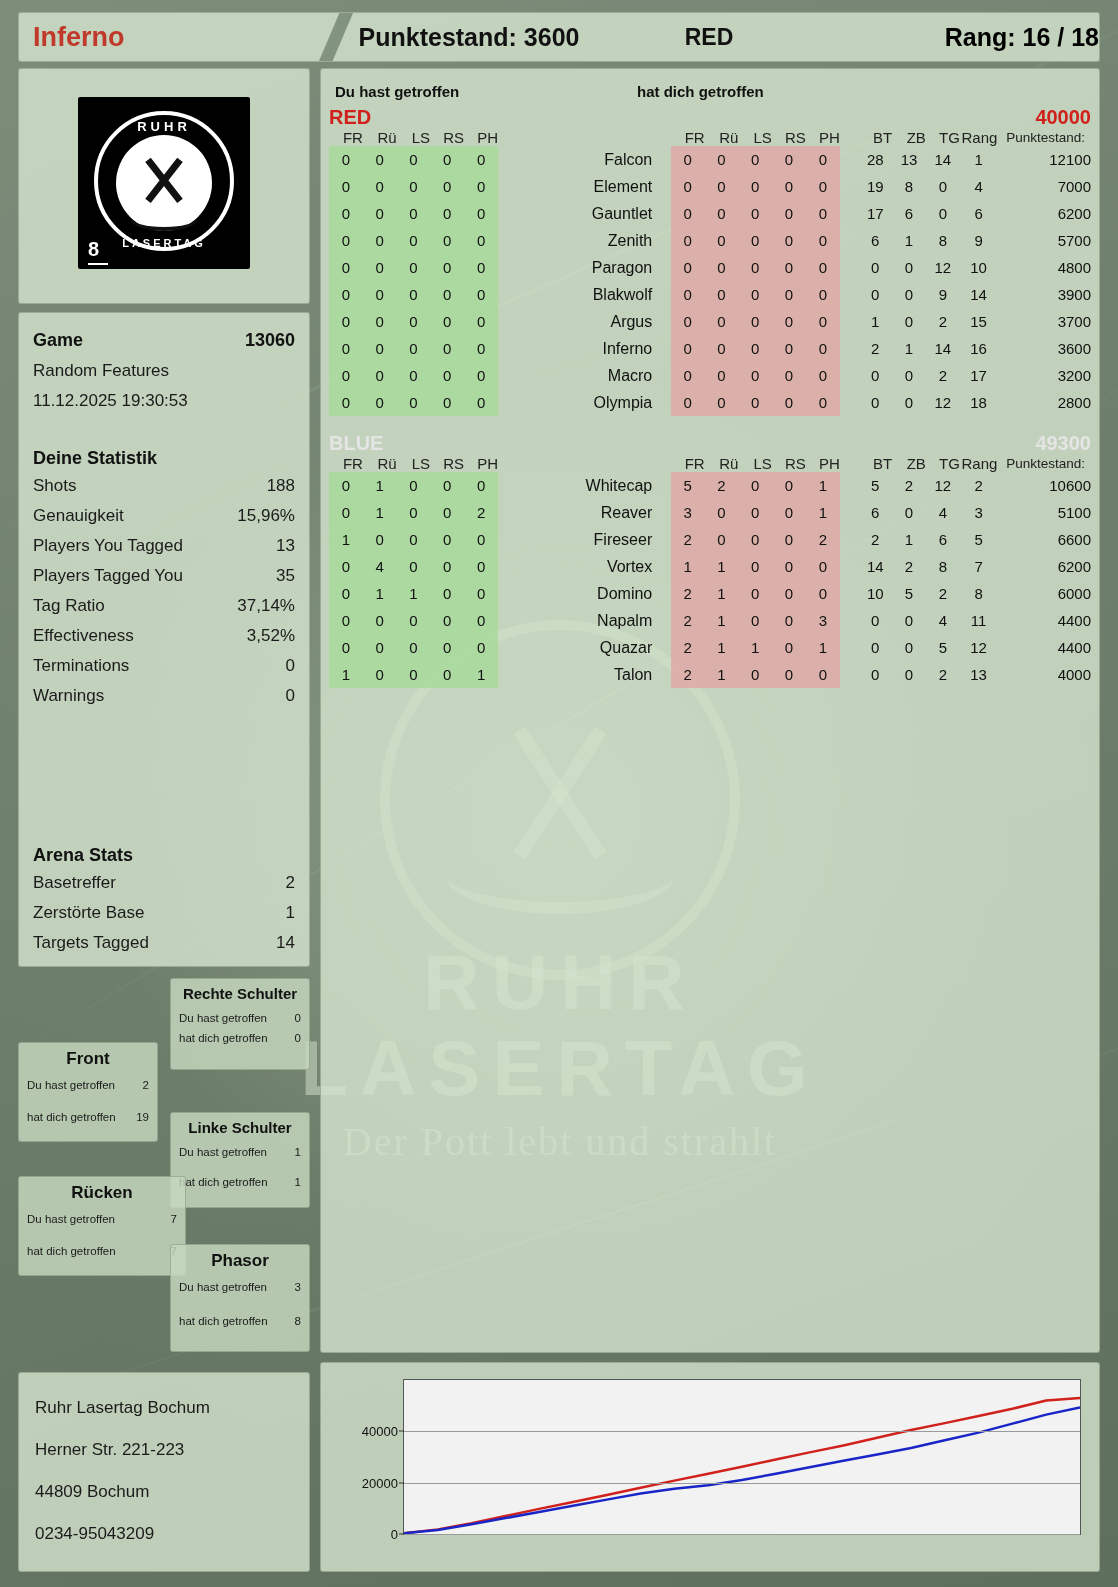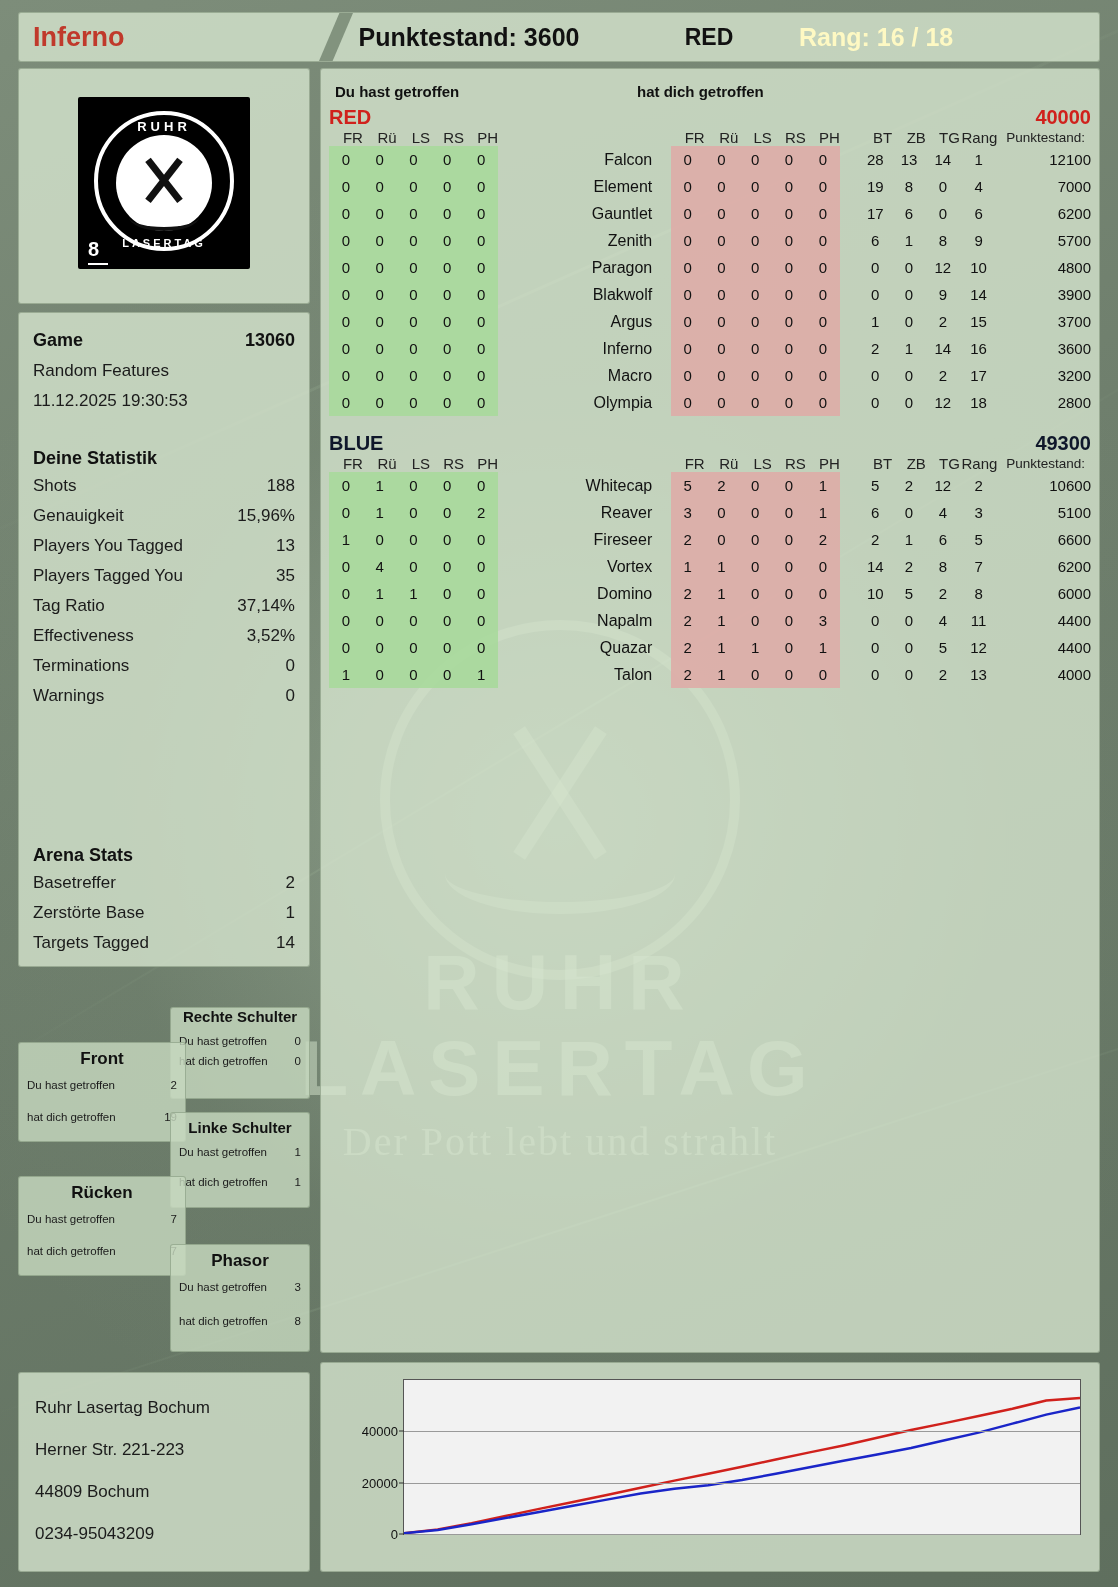--- a/index.html
+++ b/index.html
@@ -67,21 +67,21 @@
   #header{
     left:18px; top:12px; width:1082px; height:50px;
     display:flex; align-items:center;
   }
   #header .hdr-name{
     width:300px; padding-left:14px;
     color:#c0392b; font-size:27px; font-weight:bold;
   }
   #header .hdr-score{ flex:0 0 300px; text-align:center; font-size:25px; font-weight:bold; color:#111;}
   #header .hdr-team{ flex:0 0 180px; text-align:center; font-size:23px; font-weight:bold; color:#111;}
-  #header .hdr-rank{ flex:1; font-size:25px; font-weight:bold; color:#fef9c3;}
+  #header .hdr-rank{ flex:1; text-align:right; font-size:25px; font-weight:bold; color:#000000;}
   #header .hdr-slant{
     position:absolute; left:300px; top:0; width:34px; height:100%;
     background:rgba(95,112,92,0.65);
     clip-path:polygon(60% 0, 100% 0, 40% 100%, 0 100%);
   }
 
   
   #logo-panel{ left:18px; top:68px; width:292px; height:236px; }
   .logo-box{
     width:172px; height:172px; margin:28px auto 0;
@@ -114,22 +114,22 @@
 
   #stats-panel{ left:18px; top:312px; width:292px; height:655px; padding:12px 14px; }
   .row{ display:flex; justify-content:space-between; font-size:17px; color:#1b1b1b; padding:5px 0;}
   .row .k{ }
   .row .v{ font-variant-numeric:tabular-nums; }
   .sec-title{ font-size:18px; font-weight:bold; color:#111; padding:6px 0 2px;}
   .sec-gap{ height:26px; }
   .spacer-big{ height:128px; }
 
   
-  #rs-panel{ left:170px; top:978px; width:140px; height:92px; padding:0 8px;margin-top:29px;}
-  #front-panel{ left:18px; top:1042px; width:168px; height:100px; padding:6px 8px;}
+  #rs-panel{ left:170px; top:978px; width:140px; height:92px; padding:6px 8px;}
+  #front-panel{ left:18px; top:1042px; width:140px; height:100px; padding:6px 8px;}
   #ls-panel{ left:170px; top:1112px; width:140px; height:96px; padding:6px 8px;}
   #back-panel{ left:18px; top:1176px; width:168px; height:100px; padding:6px 8px;}
   #phasor-panel{ left:170px; top:1244px; width:140px; height:108px; padding:6px 8px;}
   .bp-title{ text-align:center; font-size:15px; font-weight:bold; color:#111; margin-bottom:6px;}
   .bp-row{ display:flex; justify-content:space-between; font-size:11.5px; color:#1b1b1b; padding:4px 0;}
 
   #address-panel{ left:18px; top:1372px; width:292px; height:200px; padding:14px 16px;}
   .addr-line{ font-size:17px; color:#1b1b1b; padding:11px 0;}
 
   
@@ -137,21 +137,21 @@
   .col-heads{ display:flex; font-size:15px; font-weight:bold; color:#111; padding:4px 0 6px 0;}
   .ch-left{ width:300px; padding-left:6px;}
   .ch-right{ width:300px; padding-left:8px;}
 
   table.scores{ border-collapse:collapse; width:100%; }
   table.scores td, table.scores th{ padding:0; }
   .teamrow td{ padding:4px 0 2px 0; }
   .team-name{ font-size:20px; font-weight:bold; }
   .team-total{ font-size:20px; font-weight:bold; text-align:right; padding-right:6px;}
   .team-red .team-name, .team-red .team-total{ color:#d0211c; }
-  .team-blue .team-name, .team-blue .team-total{ color:#0f172a; }
+  .team-blue .team-name, .team-blue .team-total{ color:#e5e5e5; }
 
   .hdr-row td{ font-size:15px; color:#222; text-align:right; padding:2px 0 3px 0;}
   .hdr-row td.name-col{ }
   .hdr-row td.pts-col{ text-align:right; padding-right:6px; font-size:13.5px;}
 
   .cell{ font-size:15px; text-align:center; color:#111; height:27px;}
   .g1{ background:rgba(167,218,155,0.88); }
   .r1{ background:rgba(222,172,167,0.9); }
   .name-col{ font-size:16px; text-align:right; padding-right:22px; color:#111; width:150px;}
   .num-col{ font-size:15px; text-align:center; color:#111; width:38px;}

